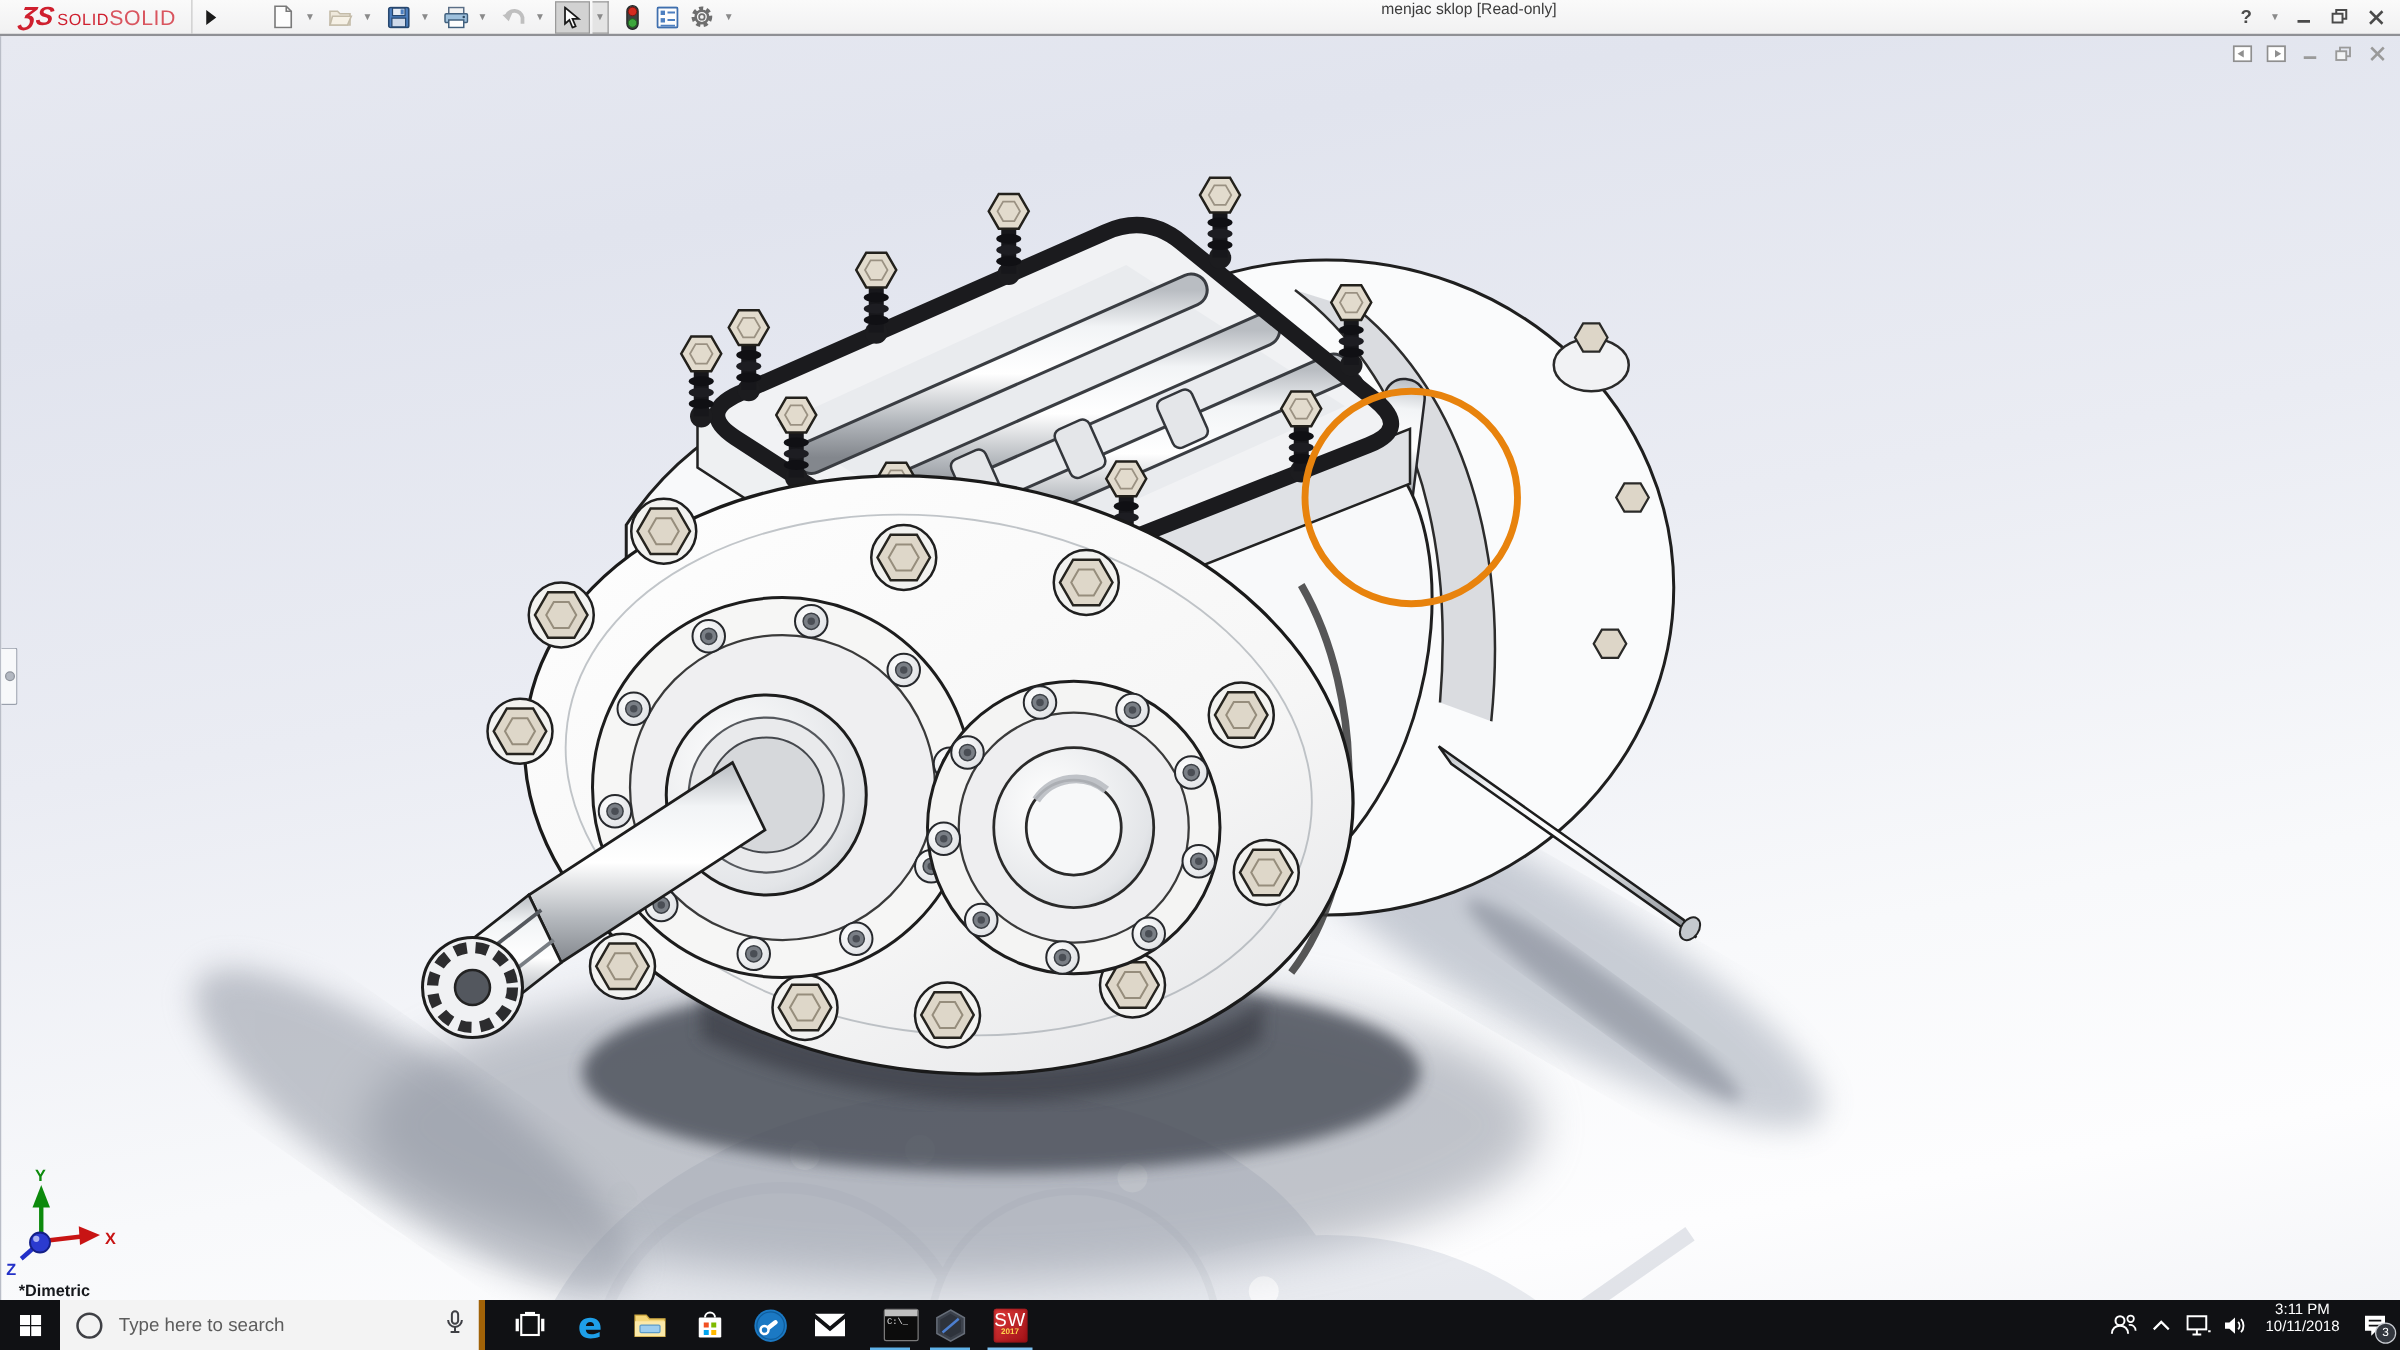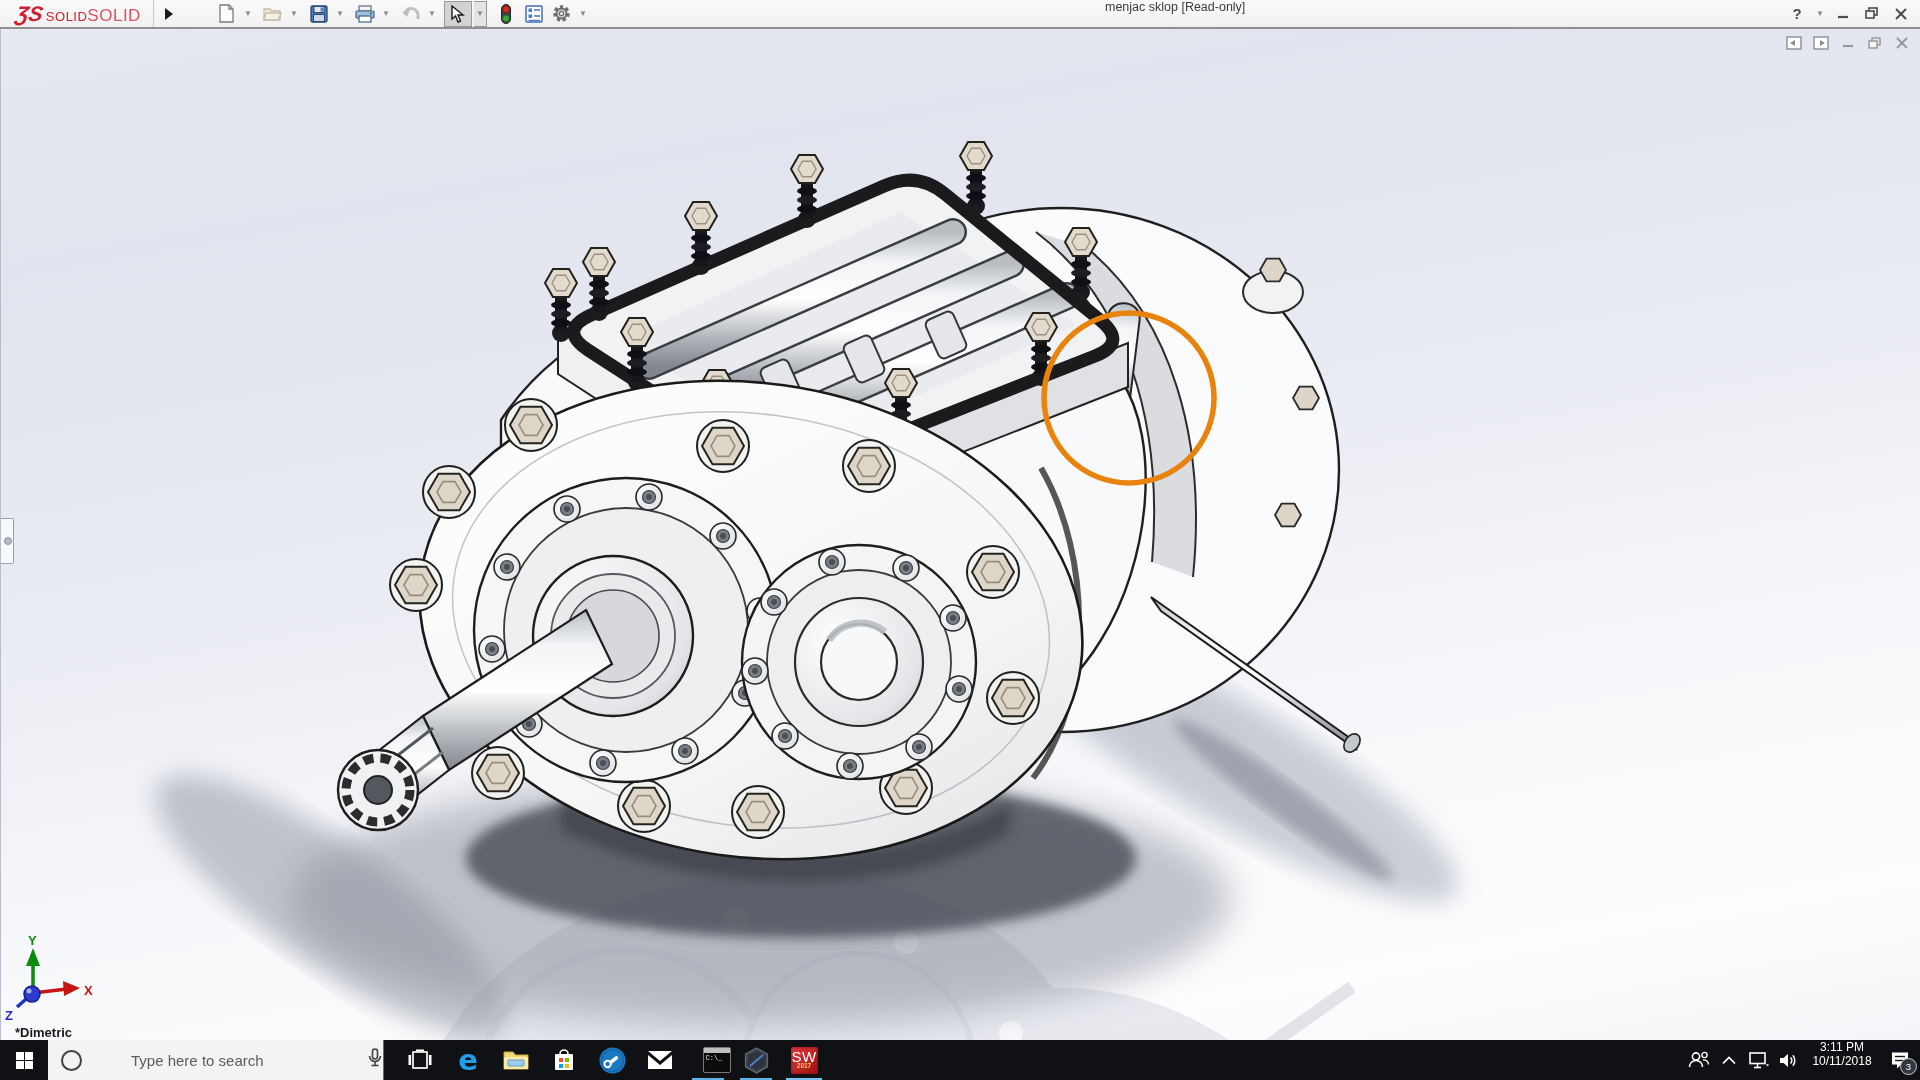--- a/index.html
+++ b/index.html
@@ -27,21 +27,21 @@
     border-left:1px solid #b9bdc7;border-right:1px solid #b9bdc7;}
   .docwin-controls{position:absolute;top:6px;right:10px;display:flex;align-items:center;gap:9px;z-index:5;}
   .dwc{width:18px;height:16px;display:flex;align-items:center;justify-content:center;}
   .pane-tab{position:absolute;left:0;top:489px;width:12px;height:44px;background:#f7f8fa;border:1px solid #9aa0ac;border-left:none;border-radius:0 2px 2px 0;z-index:4;}
   .pane-tab .dot{position:absolute;left:3px;top:18px;width:6px;height:6px;border-radius:50%;background:#b3b8c1;border:1px solid #8e939c;}
   .scene{position:absolute;inset:0;width:100%;height:100%;}
   .orient-label{position:absolute;left:14px;top:996px;font-size:13px;font-weight:bold;color:#16181c;z-index:4;}
   
   .taskbar{position:absolute;left:0;bottom:0;width:1920px;height:40px;background:#101114;display:flex;align-items:center;z-index:10;}
   .start{width:48px;height:40px;display:flex;align-items:center;justify-content:center;}
-  .searchbox{width:335px;height:40px;background:#f3f3f3;display:flex;align-items:center;border-right:1px solid #a16207;gap:36px;}
+  .searchbox{width:335px;height:40px;background:#f3f3f3;display:flex;align-items:center;border-right:5px solid #a16207;}
   .searchbox .ring{width:17px;height:17px;border:2.5px solid #3f4045;border-radius:50%;margin-left:13px;flex:none;}
   .searchbox input{border:none;outline:none;background:transparent;font-size:15px;color:#555;margin-left:11px;flex:1;font-family:"Liberation Sans",sans-serif;}
   .searchbox input::placeholder{color:#5c5c5c;opacity:1;}
   .searchbox .mic{margin-right:12px;flex:none;}
   .tb-apps{display:flex;align-items:center;margin-left:12px;}
   .appbtn{position:relative;width:48px;height:40px;display:flex;align-items:center;justify-content:center;}
   .appbtn .runline{position:absolute;bottom:0;left:8px;right:8px;height:2.5px;background:#5fb2e8;}
   .edge-e{font-size:29px;font-weight:bold;color:#1e9fe8;line-height:1;font-family:"DejaVu Sans",sans-serif;}
   .sw-tile{width:27px;height:27px;background:linear-gradient(135deg,#e03a3a,#9f1116);border-radius:2px;display:flex;flex-direction:column;align-items:center;justify-content:center;box-shadow:inset 0 0 3px #7e0d12;}
   .sw-tile .sw{color:#fff;font-weight:normal;font-size:15px;line-height:11px;letter-spacing:.5px;}

